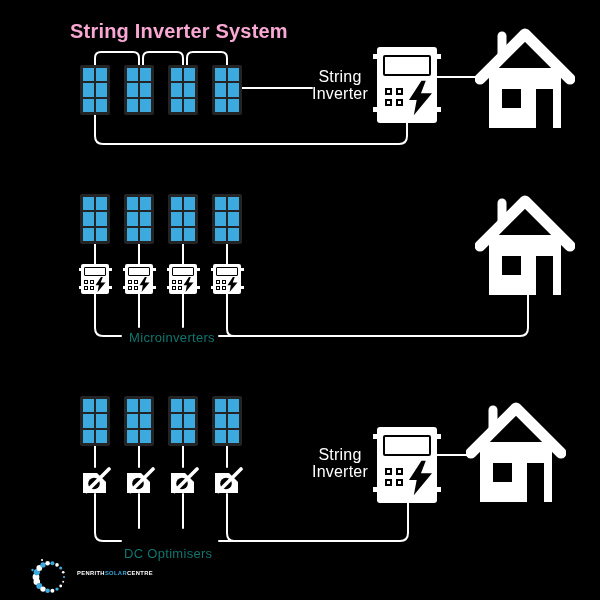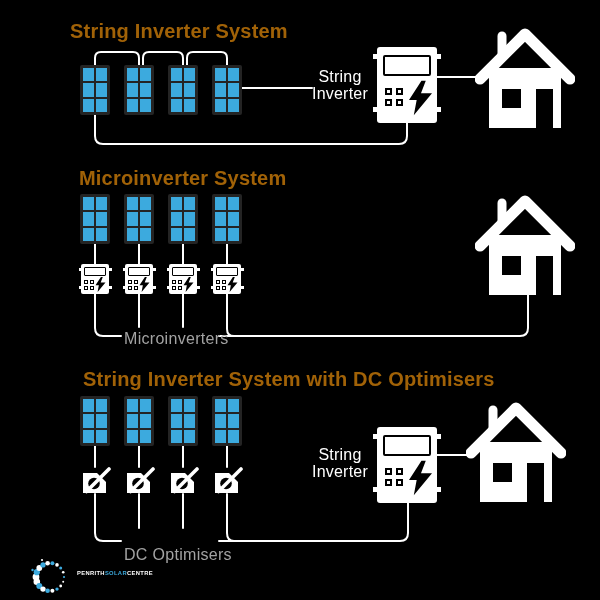--- a/index.html
+++ b/index.html
@@ -2,27 +2,27 @@
 <html><head>
 <meta charset="utf-8">
 <style>
   html,body{margin:0;padding:0;background:#000;}
   .stage{position:relative;width:600px;height:600px;background:#000;overflow:hidden;
          font-family:"Liberation Sans",sans-serif;}
   svg{display:block;}
   .wires{position:absolute;left:0;top:0;z-index:1;}
   .wires path{stroke:#fff;stroke-width:2;fill:none;stroke-linecap:round;}
 
-  .title{position:absolute;z-index:3;color:#a16207;font-weight:bold;font-size:20px;
+  .title{position:absolute;z-index:3;color:#f9a8d4;font-weight:bold;font-size:20px;
          letter-spacing:.2px;white-space:nowrap;}
 
   .label{position:absolute;z-index:3;color:#fff;font-size:16px;line-height:17px;
          text-align:center;letter-spacing:.2px;}
-  .small-label{position:absolute;z-index:3;color:#a3a3a3;font-size:16px;letter-spacing:.3px;
-         text-align:right;white-space:nowrap;}
+  .small-label{position:absolute;z-index:3;color:#0f766e;font-size:13px;letter-spacing:.3px;
+         text-align:center;white-space:nowrap;}
 
   
   .panel{position:absolute;z-index:2;width:30px;height:50px;background:#242424;
          border-radius:2px;box-sizing:border-box;padding:3px;display:grid;
          grid-template-columns:1fr 1fr;grid-template-rows:1fr 1fr 1fr;gap:2px;}
   .panel i{background:#3caade;display:block;}
 
   
   .inverter{position:absolute;z-index:2;width:60px;height:76px;background:#fff;border-radius:3px;}
   .inverter .tab{position:absolute;width:5px;height:5px;background:#fff;}
@@ -86,22 +86,20 @@
       <path d="M227,446 V467"></path>
     <path d="M95,494 V533 Q95,541 103,541 H121"></path>
     <path d="M139,494 V528"></path>
       <path d="M183,494 V528"></path>
     <path d="M227,494 V533 Q227,541 234,541"></path>
     <path d="M219,541 H400 Q408,541 408,533 V503"></path>
     <path d="M437,455 H472"></path>
   </svg>
 
   <div class="title" style="left:70px;top:20px">String Inverter System</div>
-  <div class="title" style="left:79px;top:167px">Microinverter System</div>
-  <div class="title" style="left:83px;top:368px">String Inverter System with DC Optimisers</div>
 
   <div class="panel" style="left:80px;top:65px">
       <i></i>
       <i></i>
       <i></i>
       <i></i>
       <i></i>
       <i></i>
     </div>
   <div class="panel" style="left:124px;top:65px">

